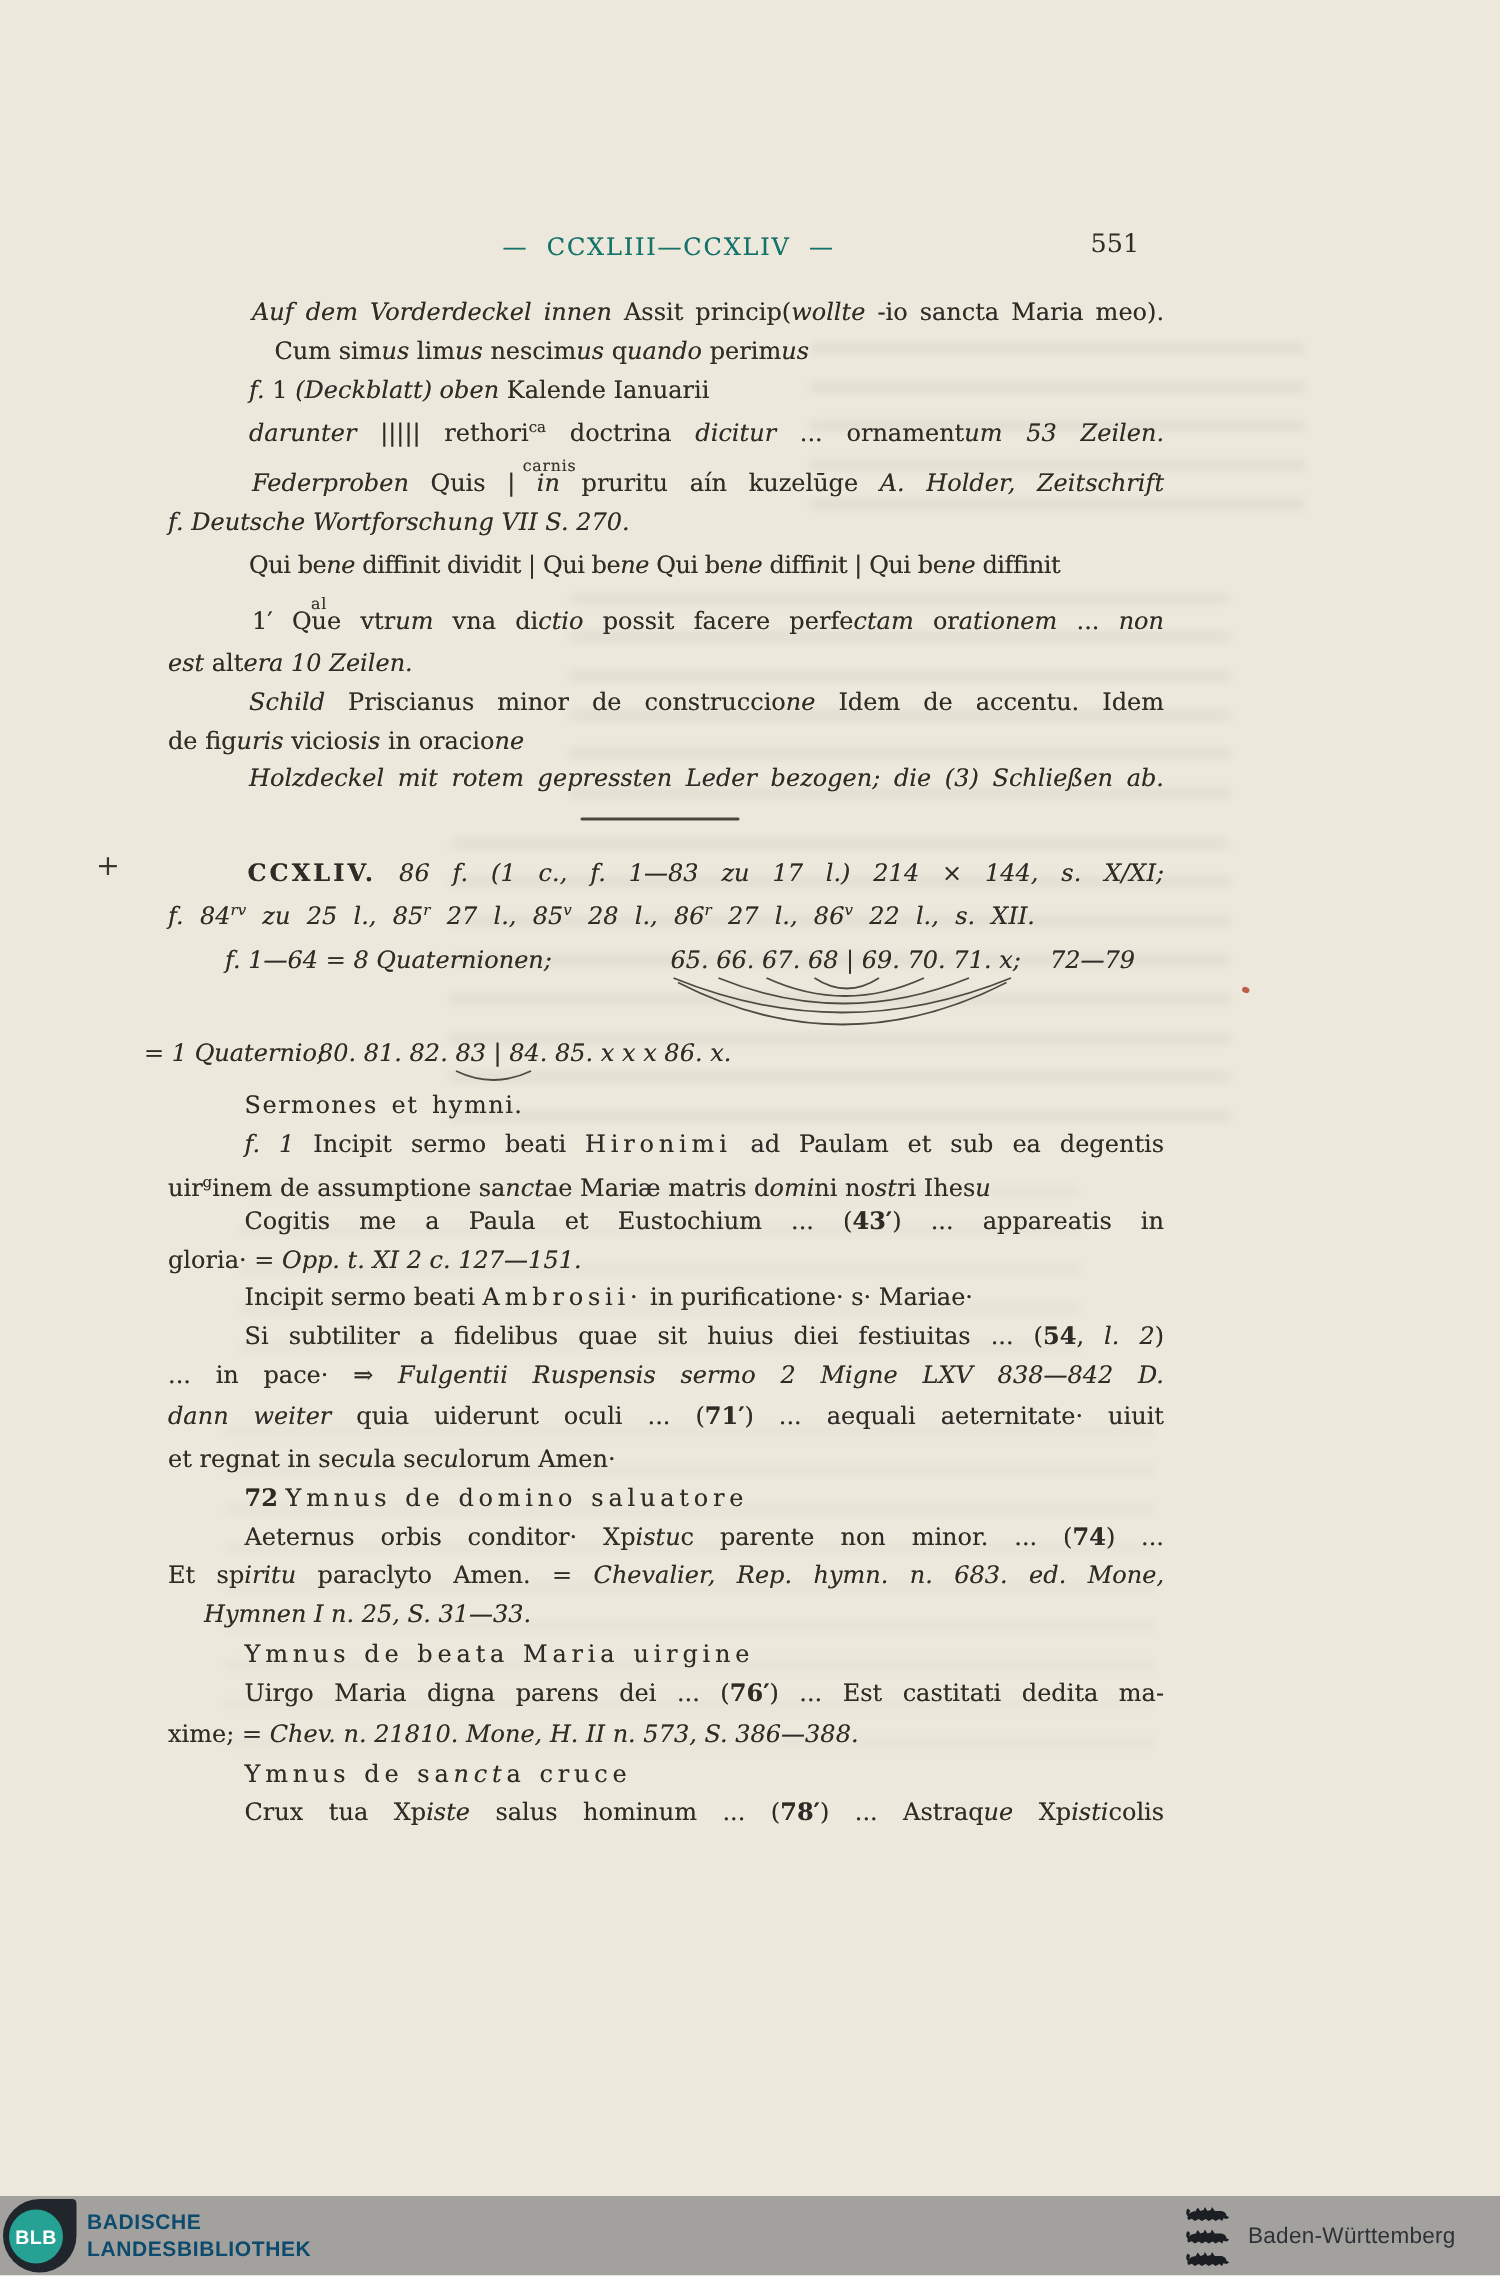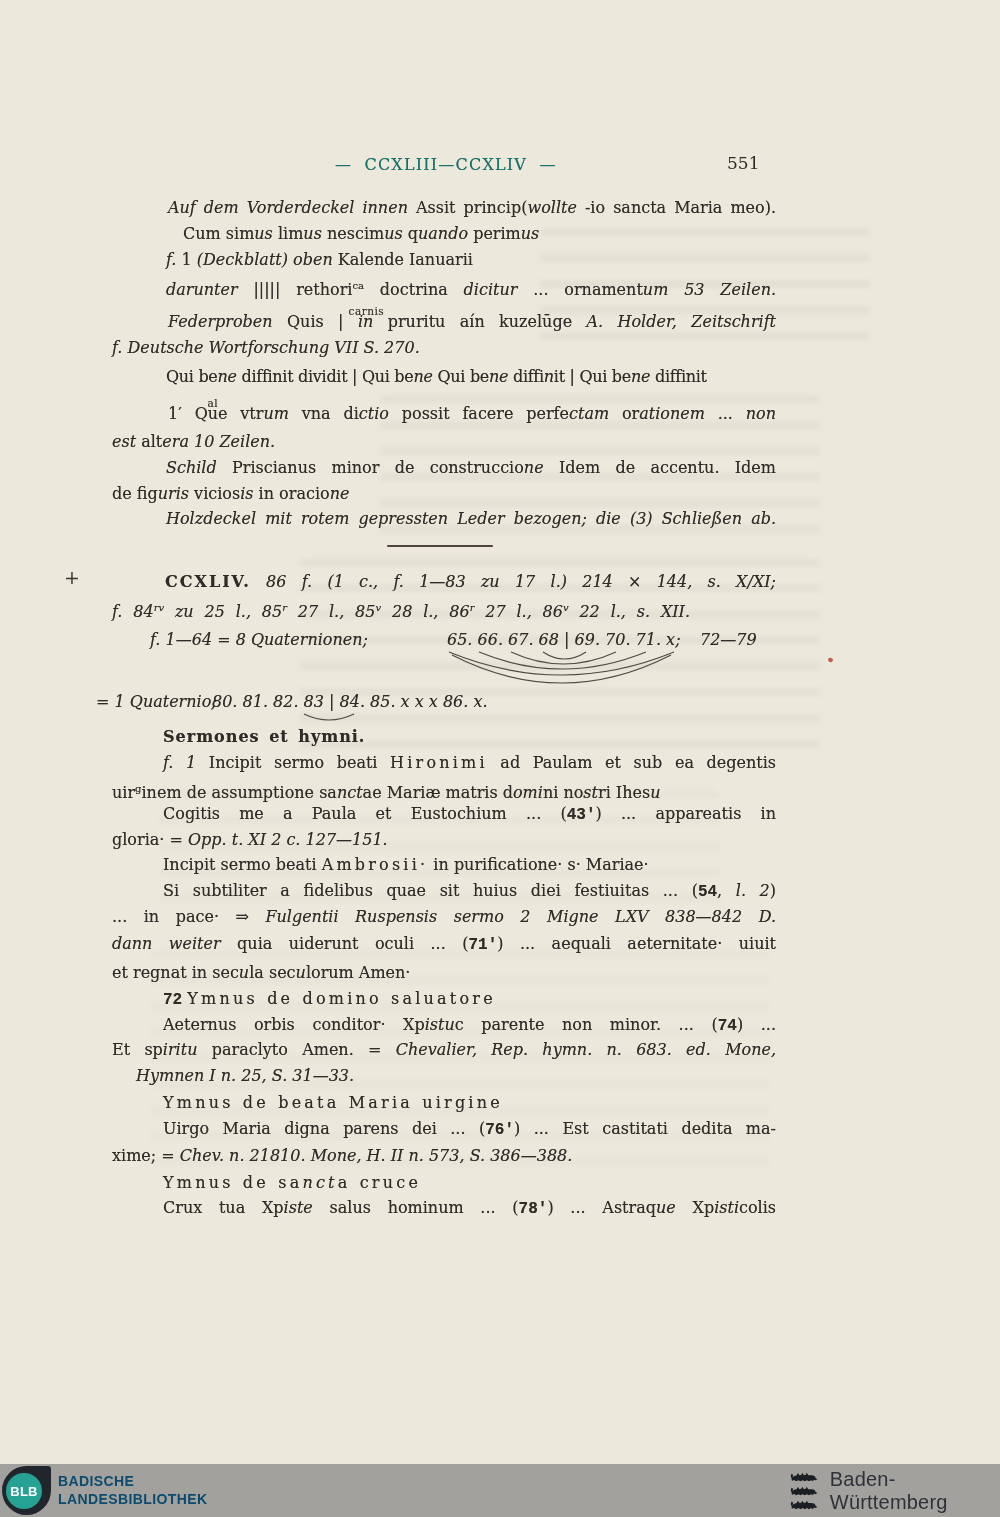--- a/index.html
+++ b/index.html
@@ -14,23 +14,23 @@
   }
   
   .tline{
     position:absolute;font-family:"DejaVu Serif","DejaVu Sans",serif;
     font-size:16px;line-height:20px;color:#2f2b26;white-space:pre;
     text-shadow:0 0 0.4px rgba(47,43,38,0.55);
   }
   .tline.j{white-space:normal;text-align:justify;text-align-last:justify;}
   .tline.tight{letter-spacing:-0.3px;}
   .it{font-style:italic;}
-  .bd{font-weight:bold;font-family:Liberation Mono, monospace;}
+  .bd{font-weight:bold;}
   .bsp{font-weight:bold;letter-spacing:2px;}
-  .bh{font-weight:bold;letter-spacing:1px;word-spacing:3px;}
+  .bh{font-weight:normal;letter-spacing:1px;word-spacing:3px;}
   .lsp{letter-spacing:3.2px;word-spacing:1px;}
   .sup{font-size:10px;vertical-align:6px;letter-spacing:0;}
   .rel{position:relative;}
   .over{
     position:absolute;left:55%;transform:translateX(-50%);top:-11px;
     font-size:10.5px;font-style:normal;letter-spacing:.5px;white-space:nowrap;color:#3a362f;
   }
   .hdr{position:absolute;font-size:16px;color:#0f766e;letter-spacing:1.2px;word-spacing:6px;
        font-family:"DejaVu Serif",serif;text-shadow:0 0 .4px rgba(47,43,38,.5);}
   .pageno{position:absolute;font-size:17px;color:#2f2b26;font-family:"DejaVu Serif",serif;}
@@ -46,21 +46,21 @@
           font-family:"Liberation Sans","DejaVu Sans",sans-serif;}
   .blb-leaf{position:absolute;left:2px;top:2px;width:49px;height:49px;background:#21262c;
             border-radius:50% 6% 50% 50%;}
   .blb-circle{position:absolute;left:4px;top:7px;width:36px;height:36px;border-radius:50%;
               background:#26a295;display:flex;align-items:center;justify-content:center;}
   .blb-circle span{color:#fff;font-weight:bold;font-size:13px;letter-spacing:.3px;}
   .lib-name{position:absolute;left:58px;top:8px;color:#0c4a6e;font-weight:bold;
             font-size:14px;line-height:18px;letter-spacing:.4px;}
   .state-brand{position:absolute;left:790px;top:0;height:53px;display:flex;align-items:center;}
   .state-brand svg{display:block;margin-right:12px;}
-  .state-label{font-size:20px;color:#2e3237;letter-spacing:.2px;}
+  .state-label{font-size:15px;color:#2e3237;letter-spacing:.2px;}
 </style>
 </head>
 <body>
 
 <div class="page">
 
   <div class="hdr" style="left:335px;top:155px;">—  CCXLIII—CCXLIV  —</div>
   <div class="pageno" style="left:727px;top:153px;">551</div>
 
   <div class="plus" style="left:64px;top:566px;">+</div>

